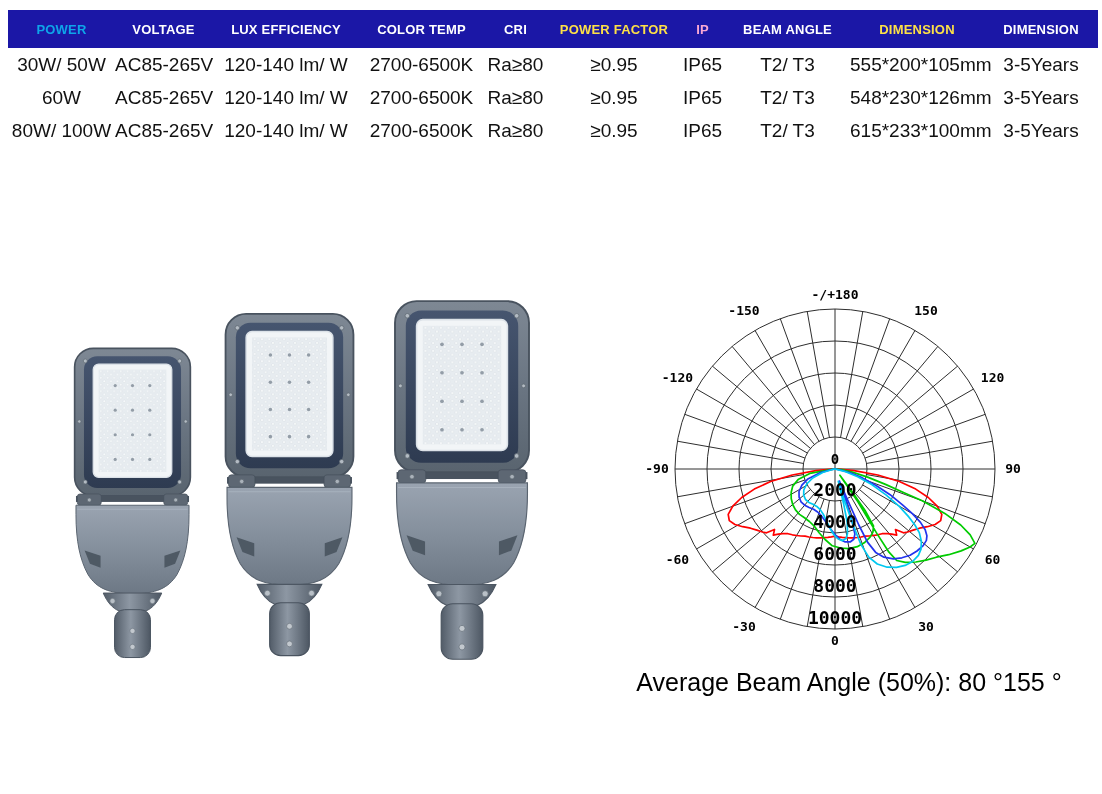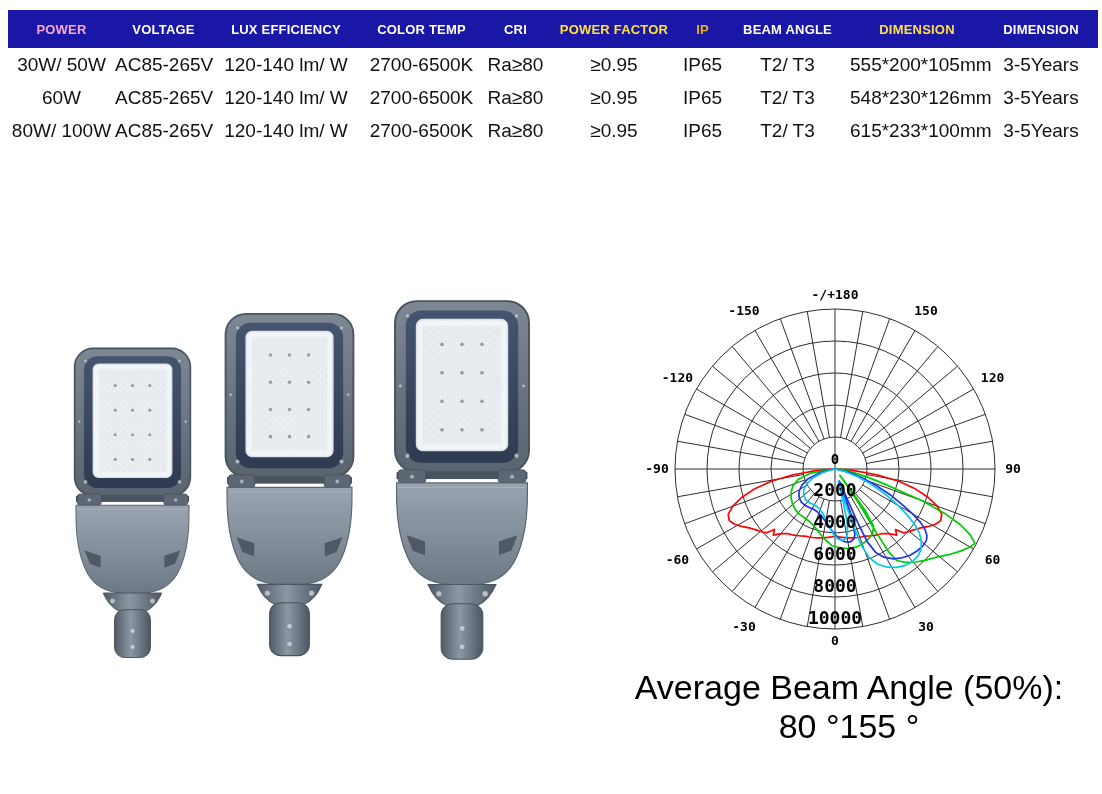--- a/index.html
+++ b/index.html
@@ -24,21 +24,21 @@
   
   .products-svg{position:absolute;left:40px;top:285px;}
   
   .chart-wrap{position:absolute;left:612px;top:282px;width:480px;height:380px;}
   .chart-wrap svg{display:block;}
   .ang-label{font:bold 13px "DejaVu Sans Mono", monospace;fill:#000;}
   .rad-label{font:bold 18px "DejaVu Sans Mono", monospace;fill:#000;}
   .center-label{font:bold 14px "DejaVu Sans Mono", monospace;fill:#000;}
   .chart-caption{
     position:absolute;left:612px;top:668px;width:474px;
-    text-align:center;font-size:34px;color:#000;
+    text-align:center;font-size:25px;color:#000;
     font-family:"Liberation Sans", sans-serif;
   }
 </style>
 </head>
 <body>
 
 <div>
 
   <table class="spec-table">
     <colgroup>
@@ -48,27 +48,27 @@
       <col style="width:123px">
         <col style="width:65px">
         <col style="width:132px">
       <col style="width:45px">
         <col style="width:125px">
         <col style="width:134px">
       <col style="width:114px">
     </colgroup>
     <thead>
         <tr id="spec-head">
-          <th style="background: rgb(27, 23, 166); color: #f9a8d4;">POWER</th>
+          <th style="background: rgb(27, 23, 166); color: #0ea5e9;">POWER</th>
           <th style="background: rgb(27, 23, 166); color: rgb(255, 255, 255);">VOLTAGE</th>
           <th style="background: rgb(27, 23, 166); color: rgb(255, 255, 255);">LUX EFFICIENCY</th>
           <th style="background: rgb(27, 23, 166); color: rgb(255, 255, 255);">COLOR TEMP</th>
           <th style="background: rgb(27, 23, 166); color: rgb(255, 255, 255);">CRI</th>
           <th style="background: rgb(27, 23, 166); color: #fde047;">POWER FACTOR</th>
-          <th style="background: rgb(27, 23, 166); color: #eab308; margin-top: 30px;">IP</th>
+          <th style="background: rgb(27, 23, 166); color: #f9a8d4; margin-top: 30px;">IP</th>
           <th style="background: rgb(27, 23, 166); color: rgb(255, 255, 255);">BEAM ANGLE</th>
           <th style="background: rgb(27, 23, 166); color: #fde047;">DIMENSION</th>
           <th style="background: rgb(27, 23, 166); color: rgb(255, 255, 255);">DIMENSION</th>
         </tr>
       </thead>
     <tbody id="spec-body">
         <tr>
           <td>30W/ 50W</td>
           <td>AC85-265V</td>
           <td>120-140 lm/ W</td>

